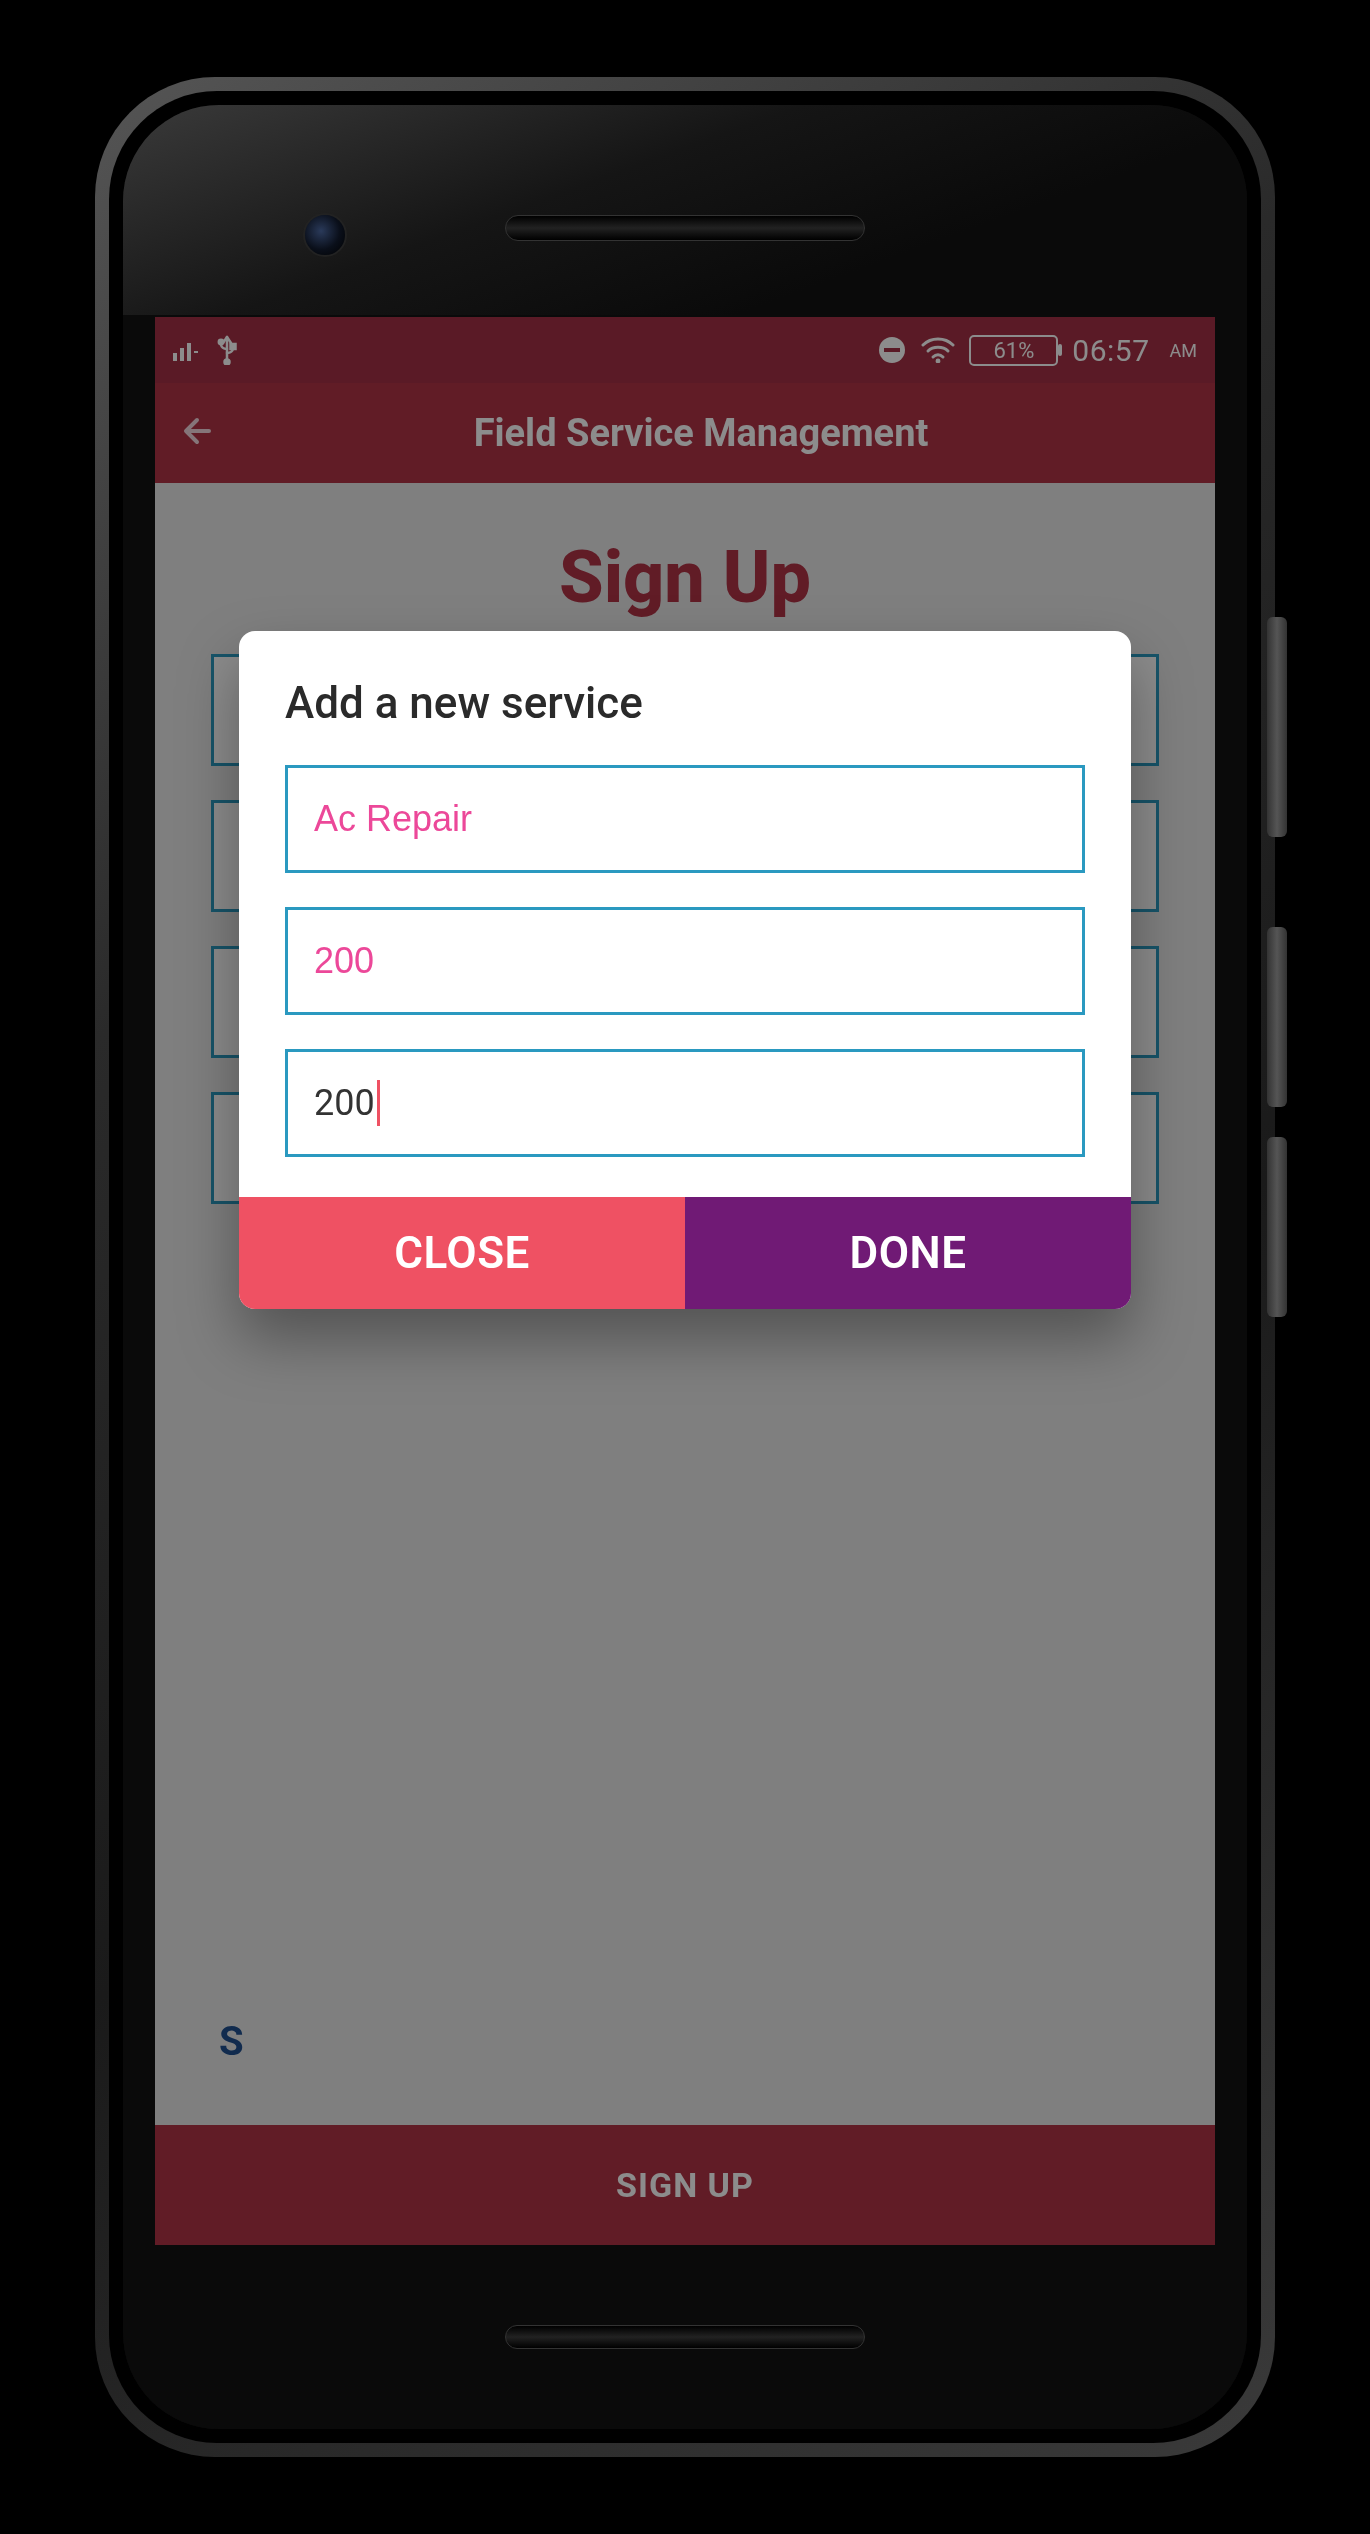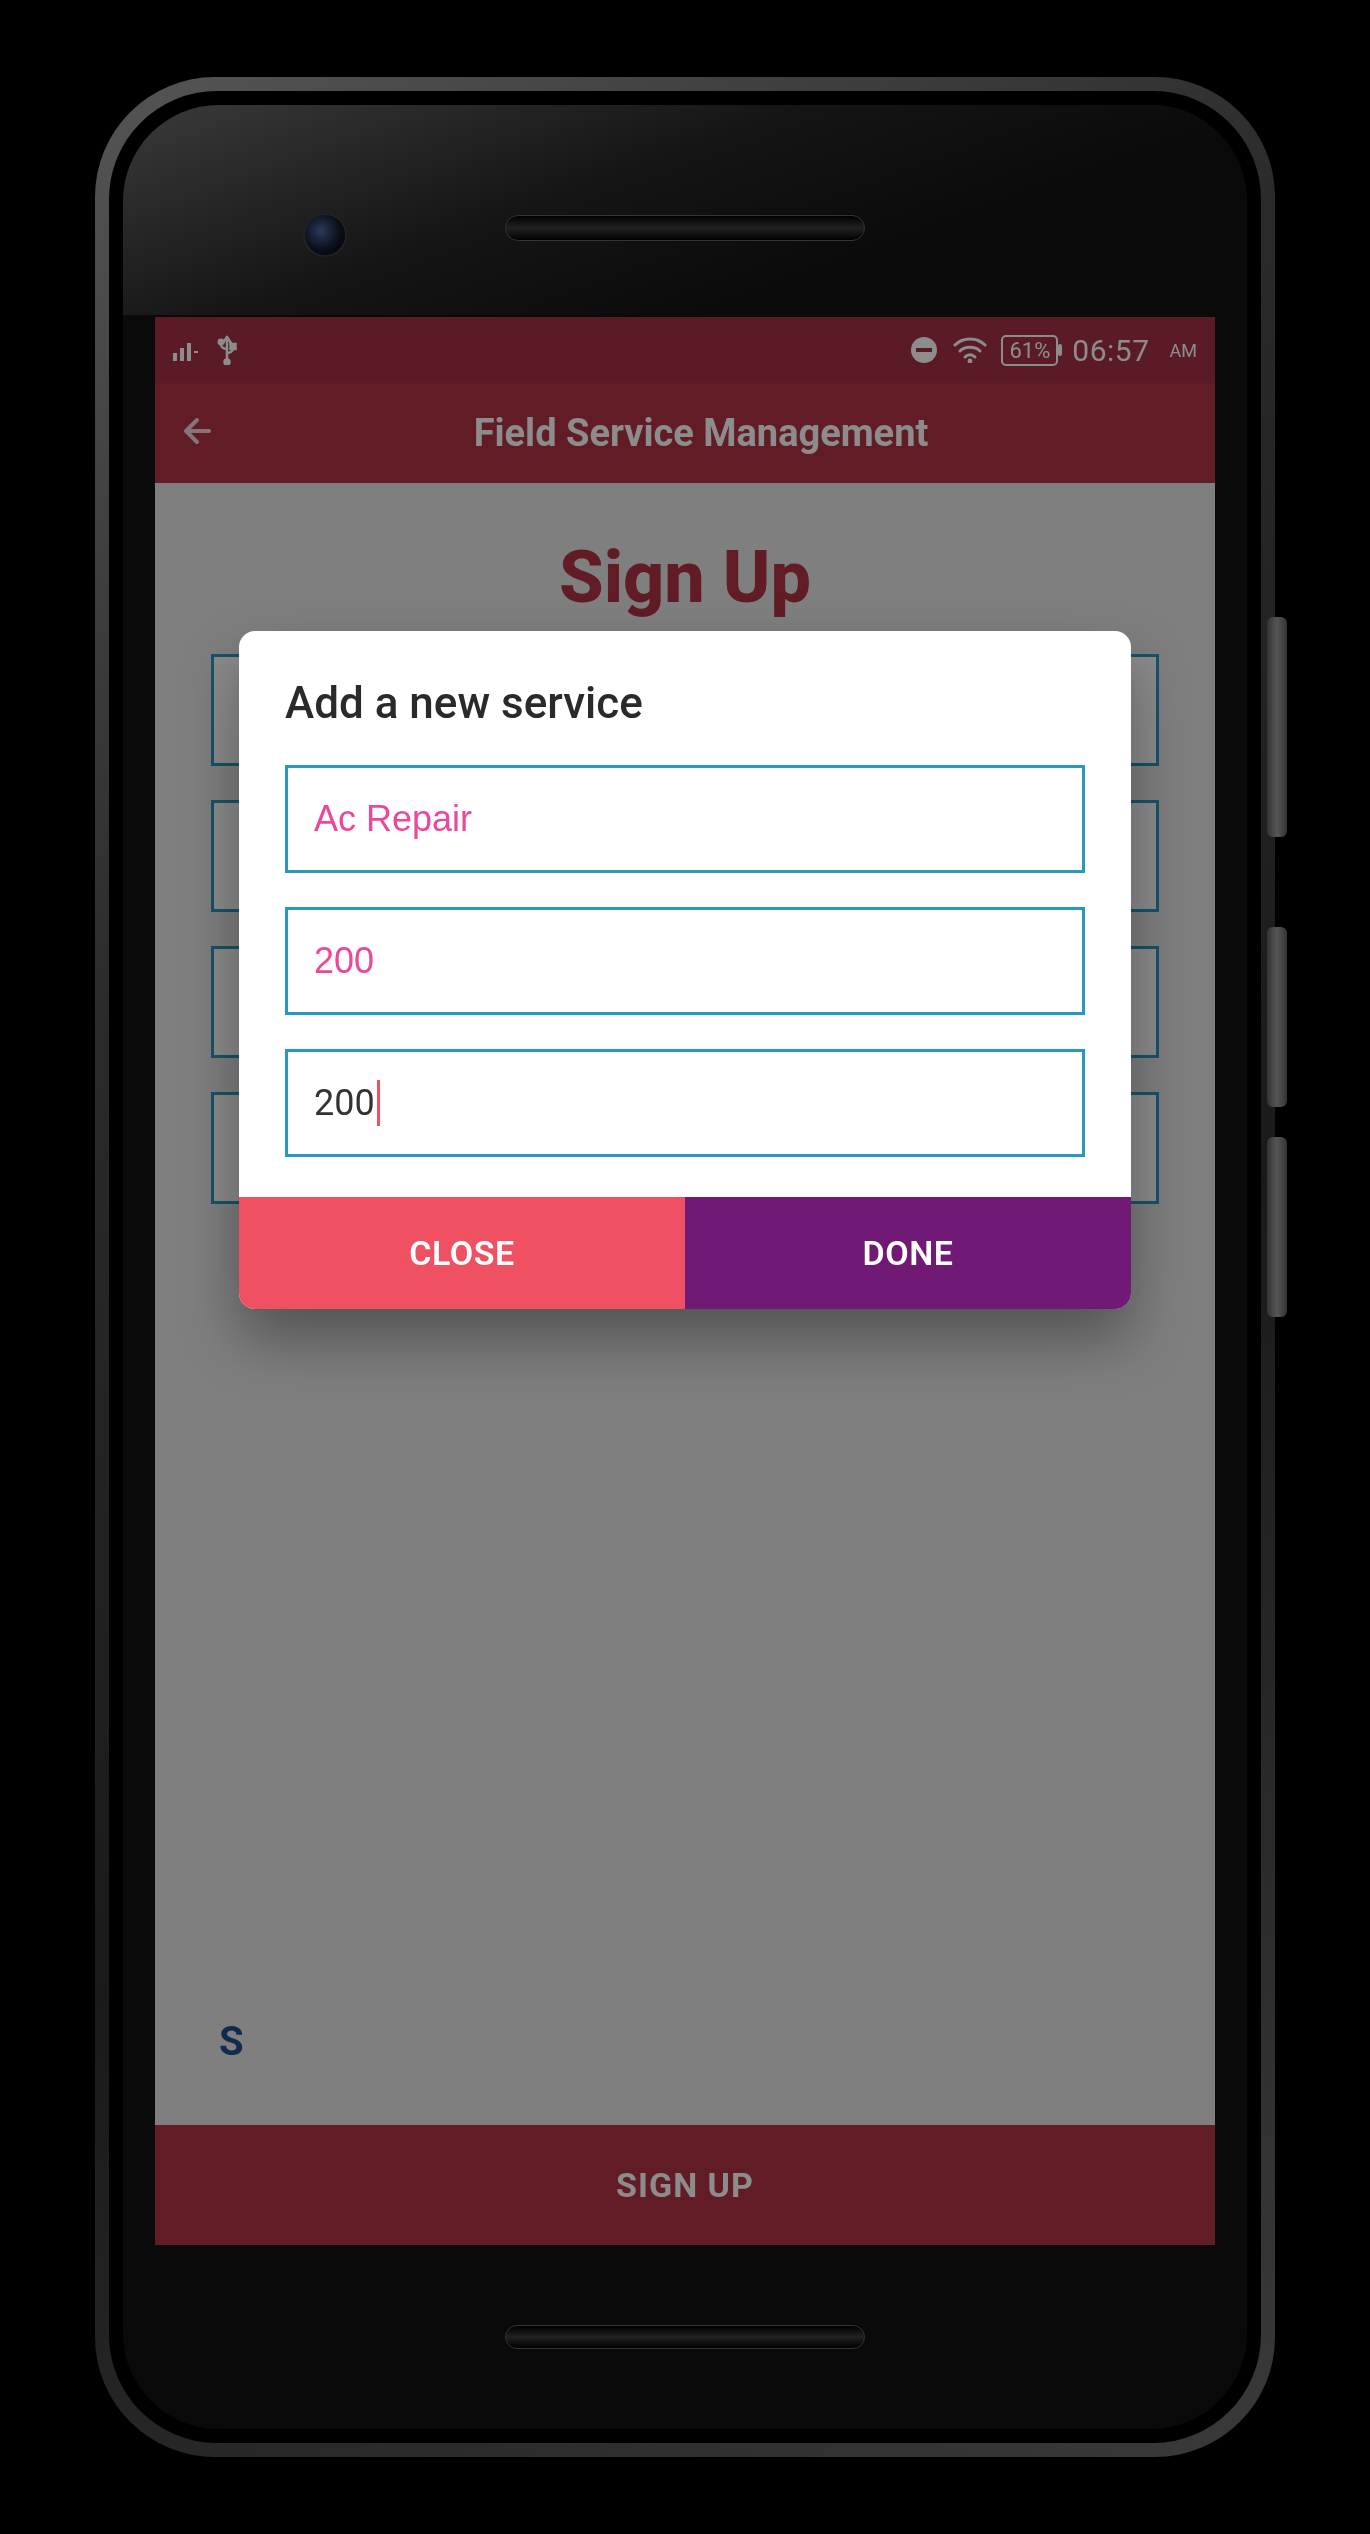--- a/index.html
+++ b/index.html
@@ -117,21 +117,21 @@
   }
   .status-left, .status-right {
     display: flex; align-items: center; gap: 14px;
   }
   .status-right .ampm { font-size: 18px; margin-left: 6px; }
   .signal-icon, .usb-icon, .dnd-icon, .wifi-icon, .battery-box {
     display: inline-flex; align-items: center;
   }
   .battery-box {
     border: 2px solid #fff; border-radius: 5px;
-    padding: 1px 6px; font-size: 22px; position: relative;
+    padding: 1px 22px; font-size: 22px; position: relative;
   }
   .battery-box::after {
     content: ""; position: absolute; right: -6px; top: 50%;
     transform: translateY(-50%); width: 4px; height: 12px;
     background: #fff; border-radius: 2px;
   }
   .time { font-size: 30px; letter-spacing: 0.5px; }
   
   .app-bar {
     height: 100px;
@@ -244,21 +244,21 @@
   }
   @keyframes blink { 50% { opacity: 0; } }
   .dialog-actions { display: flex; }
   .dlg-btn {
     flex: 1;
     height: 112px;
     display: flex;
     align-items: center;
     justify-content: center;
     color: #fff;
-    font-size: 34px;
+    font-size: 44px;
     font-weight: 600;
     letter-spacing: 0.5px;
   }
   .dlg-btn.close { background: #ef5163; }
   .dlg-btn.done  { background: #701a75; }
 </style>
 </head>
 <body>
 
 <div class="stage">

